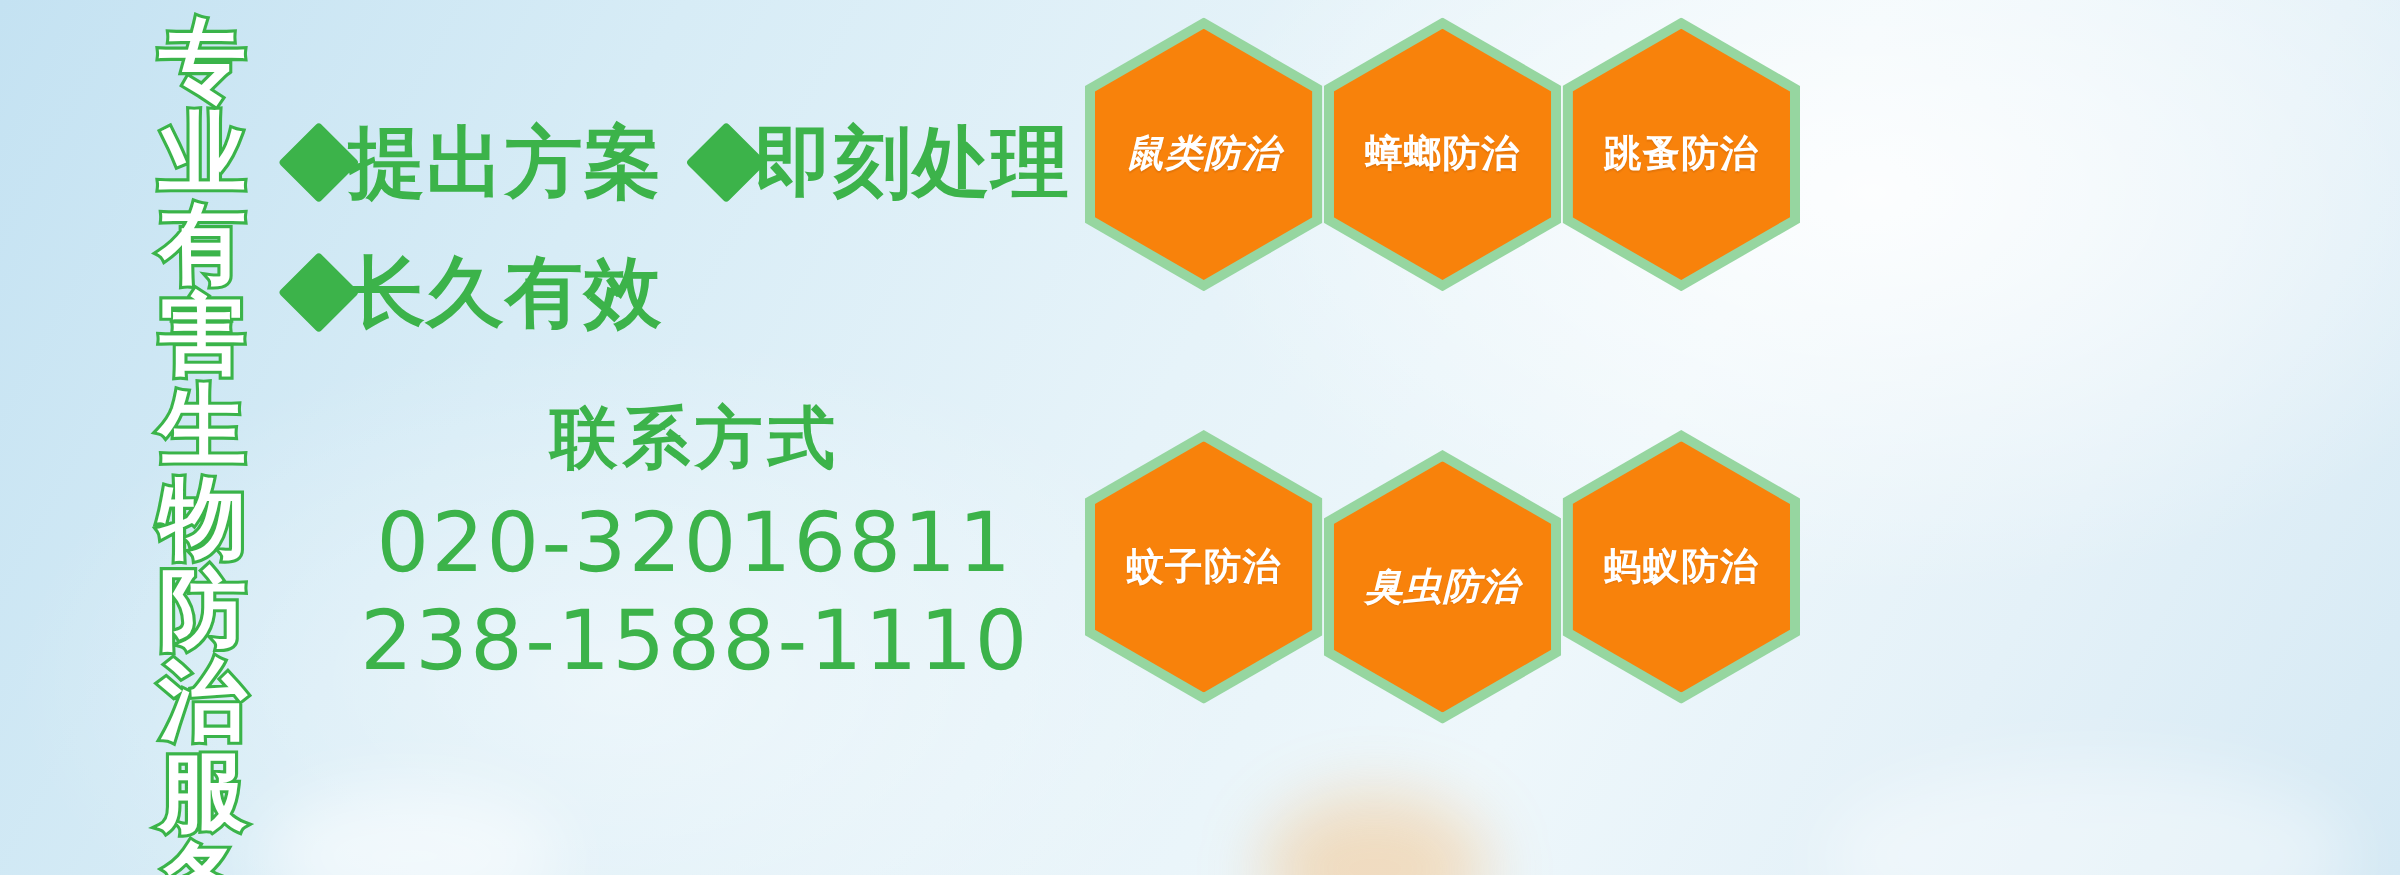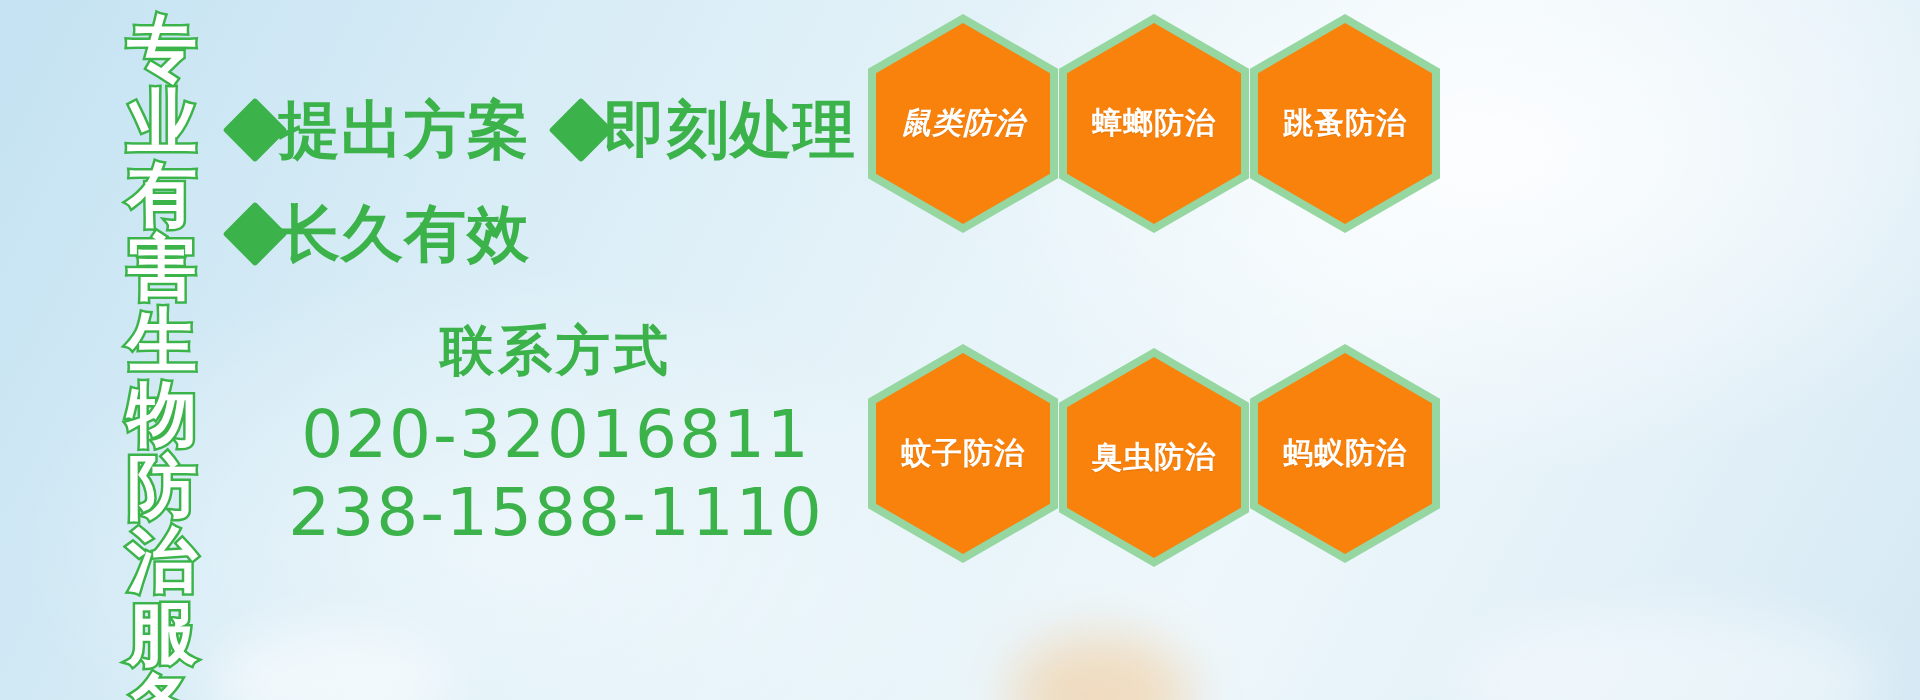--- a/index.html
+++ b/index.html
@@ -139,21 +139,21 @@
     <div class="hex" style="left:390px;top:14px;">
       <span class="inner"></span>
       <span class="hex-label">跳蚤防治</span>
     </div>
 
 
     <div class="hex" style="left:8px;top:344px;">
       <span class="inner"></span>
       <span class="hex-label">蚊子防治</span>
     </div>
-    <div class="hex" style="left:199px;top:348px;">
+    <div class="hex" style="left:199px;top:360px;font-style:italic;">
       <span class="inner"></span>
       <span class="hex-label">臭虫防治</span>
     </div>
     <div class="hex" style="left:390px;top:344px;">
       <span class="inner"></span>
       <span class="hex-label">蚂蚁防治</span>
     </div>
 
   </div>
 </div>

